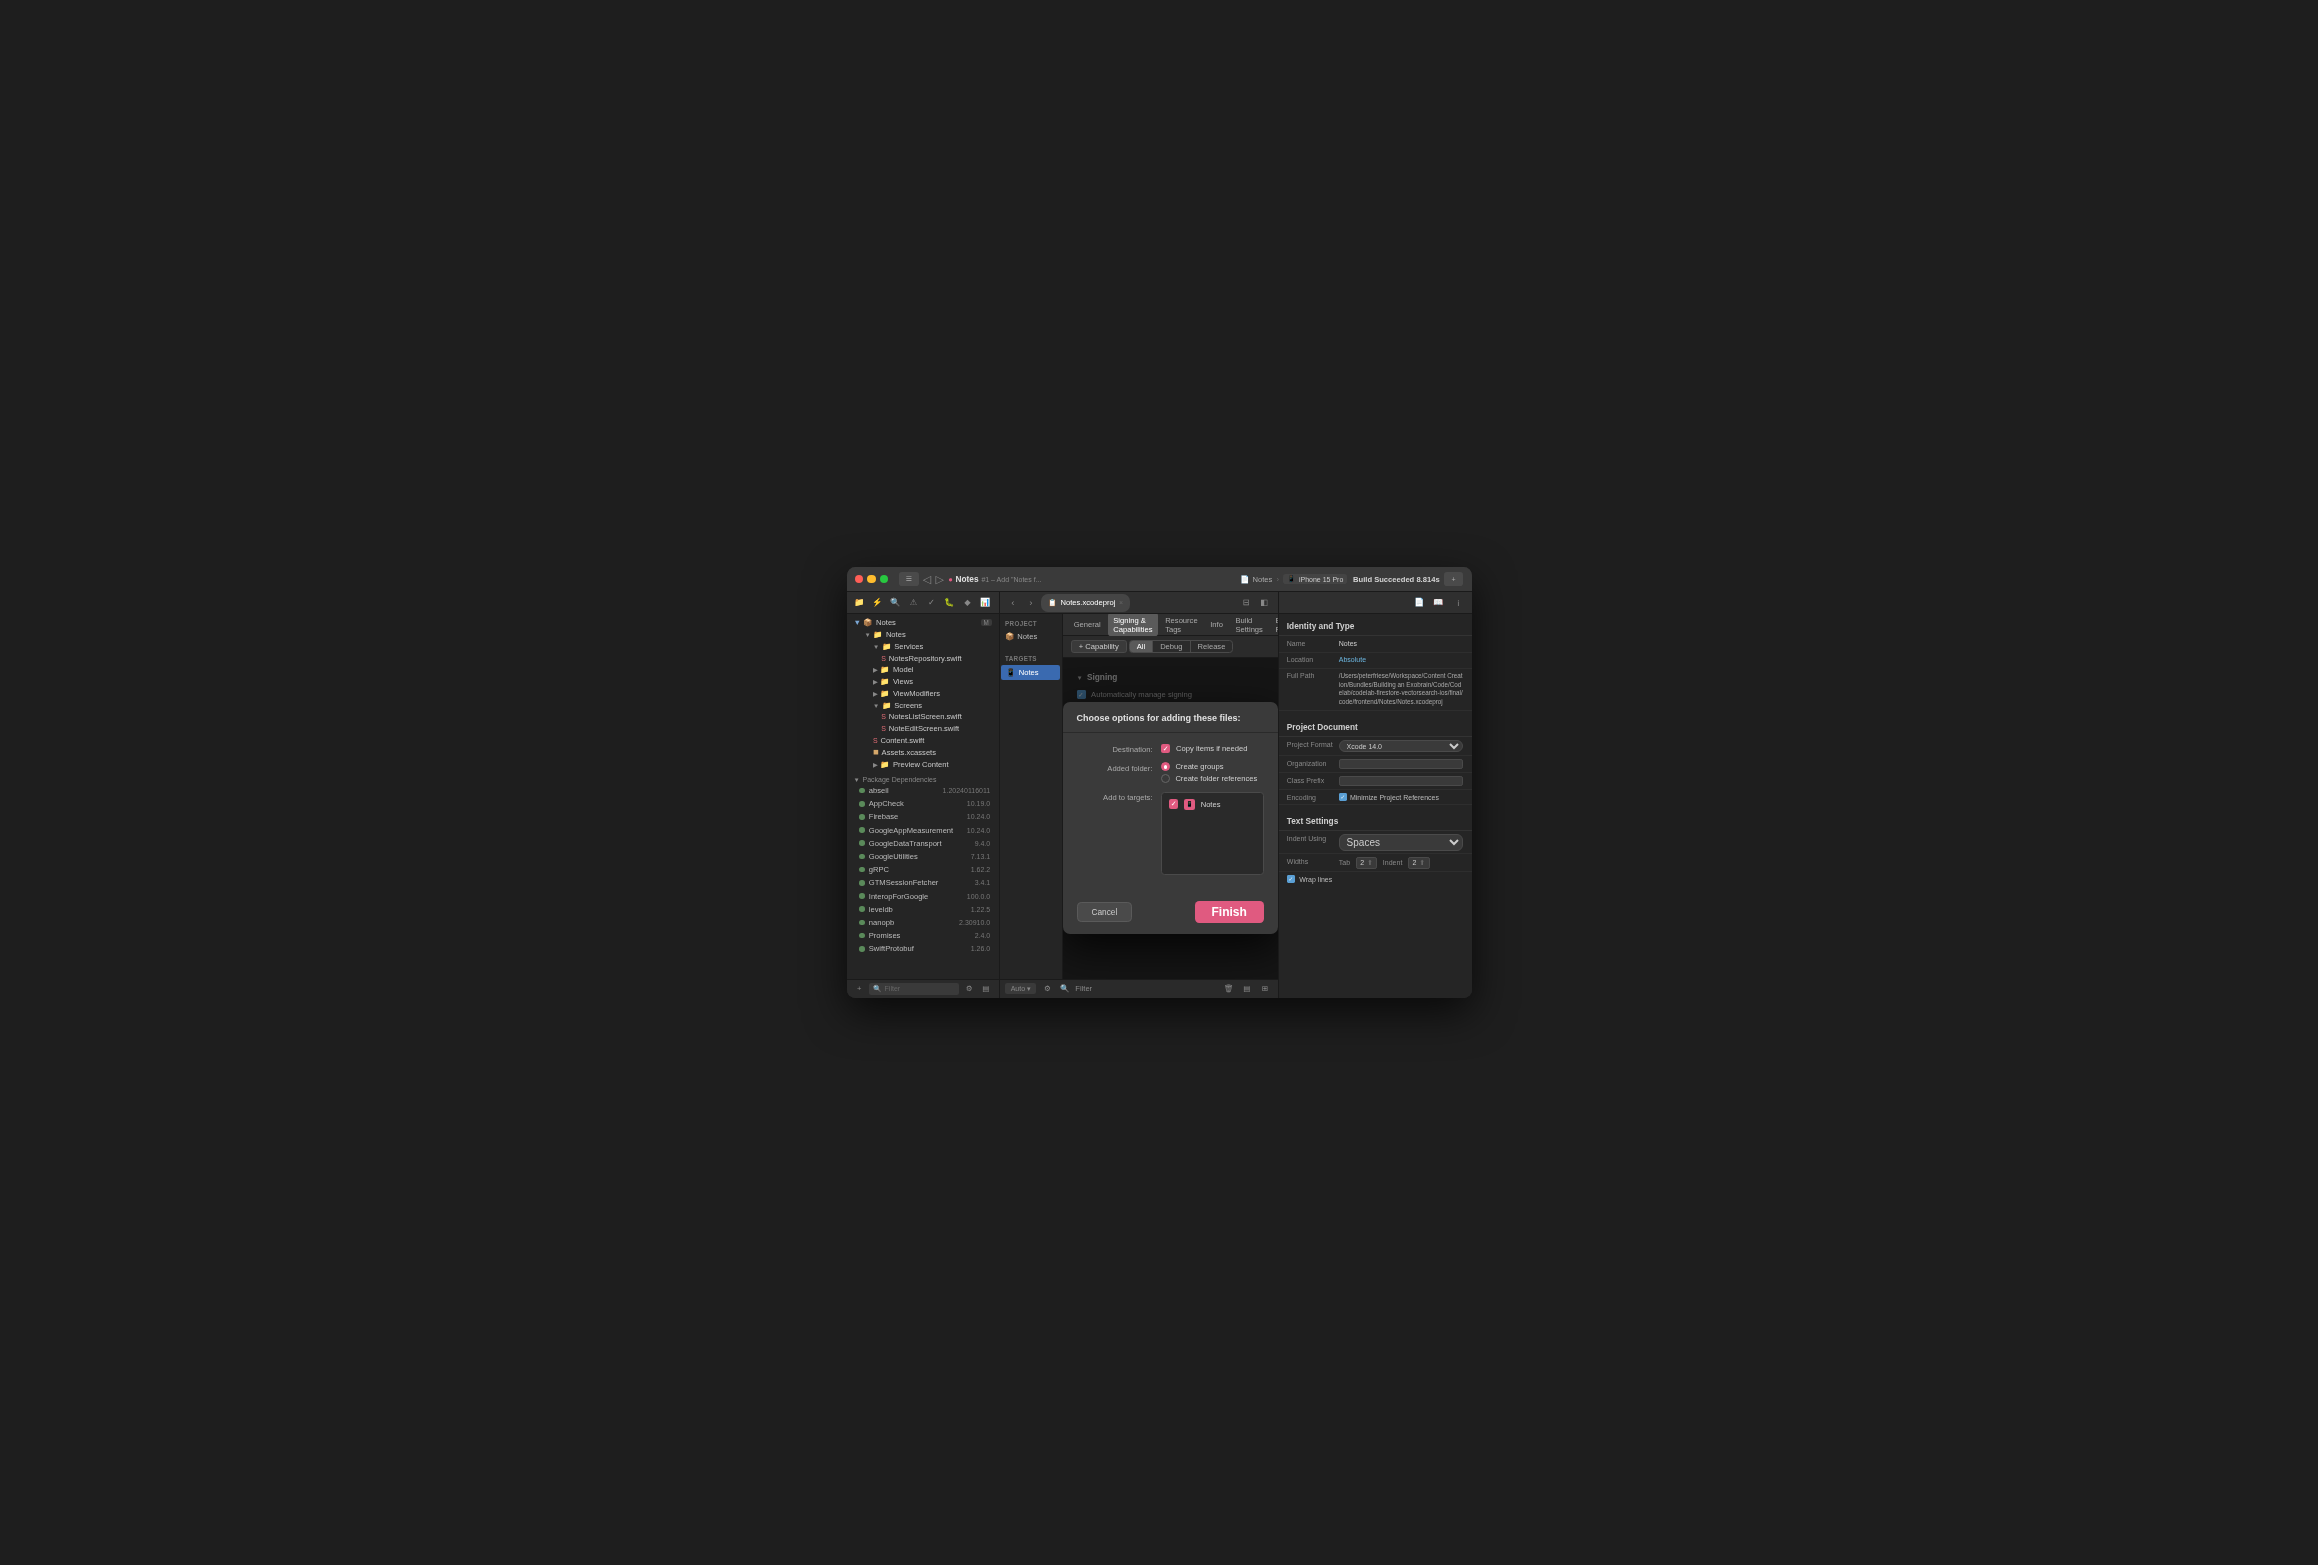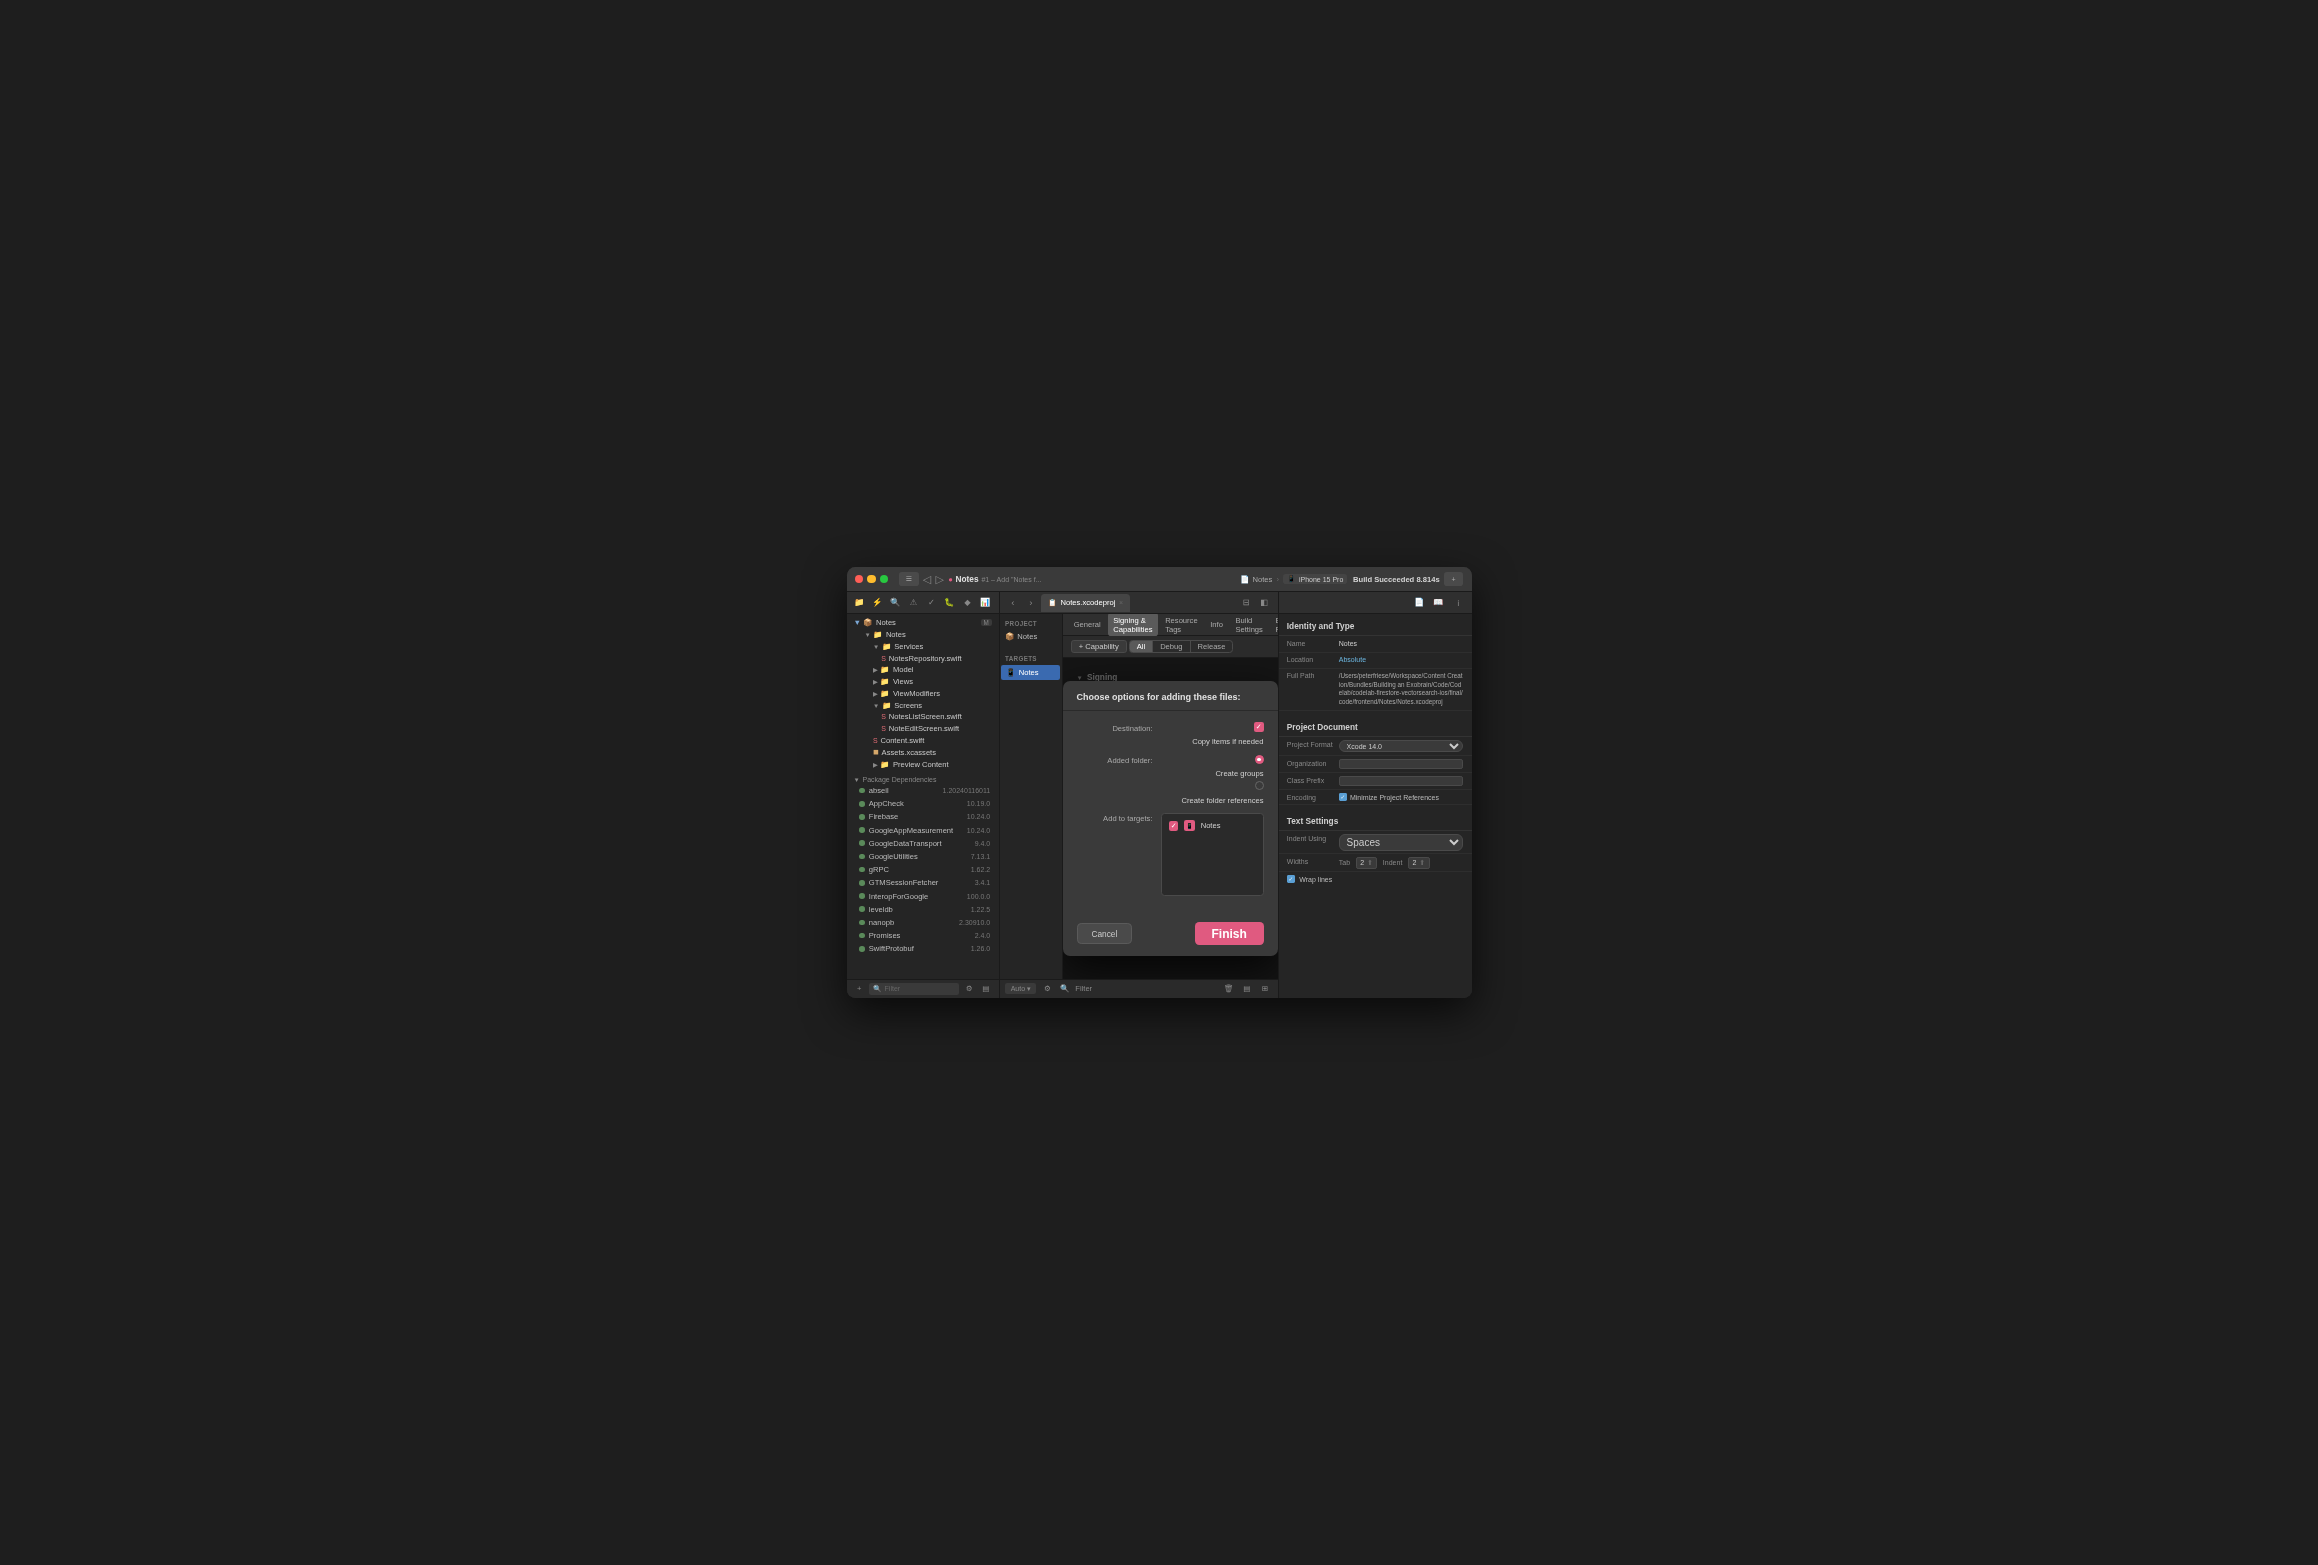--- a/index.html
+++ b/index.html
@@ -201,21 +201,21 @@
       background: #3a3a3a;
       border-radius: 3.5px 3.5px 0 0;
       padding: 0 7px;
       display: flex;
       align-items: center;
       gap: 3.5px;
       font-size: 7.6px;
       color: #ccc;
       cursor: pointer;
     }
-    .tab.active { background: #454545; color: #fff; }
+    .tab.active { background: #454545; color: #fff; border-radius: 7px; }
     .tab-close { color: #666; font-size: 7px; cursor: pointer; }
 
     .content-area {
       flex: 1;
       background: #2b2b2b;
       padding: 14px;
       overflow-y: auto;
       position: relative;
     }
 
@@ -423,25 +423,24 @@
 
     .modal-options {
       display: flex;
       flex-direction: column;
       gap: 2.8px;
       flex: 1;
     }
 
     .modal-option-item {
       display: flex;
-      align-items: flex-end;
+      align-items: flex-start;
       gap: 5.6px;
       font-size: 7.6px;
       color: #d0d0d0;
-      flex-direction: column;
     }
 
     .modal-checkbox {
       width: 9.7px; height: 9.7px;
       background: #e05a80;
       border-radius: 2.1px;
       display: flex; align-items: center; justify-content: center;
       color: white; font-size: 7px;
       flex-shrink: 0;
     }

